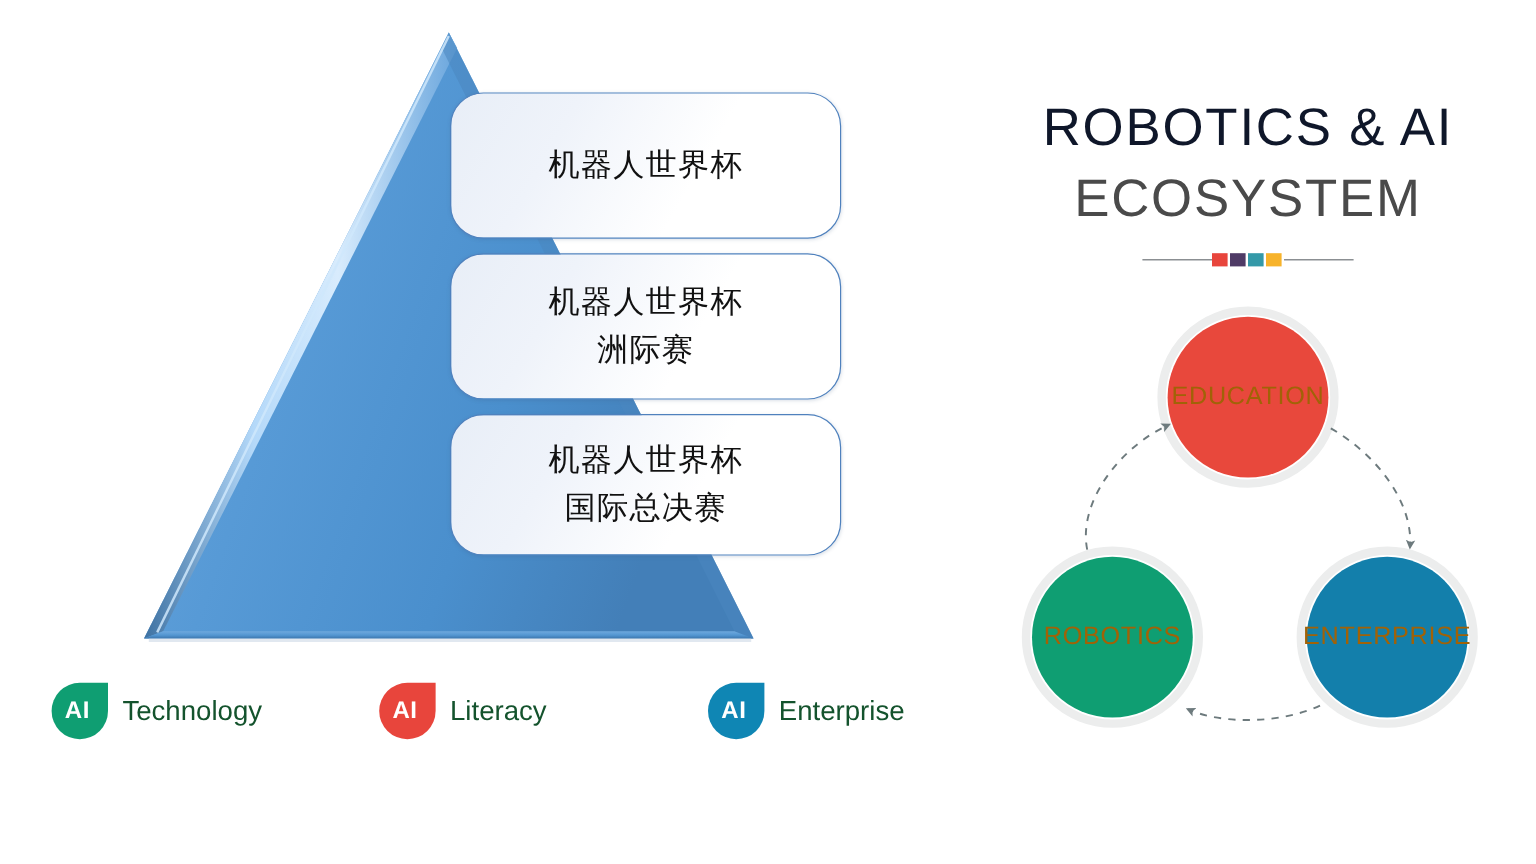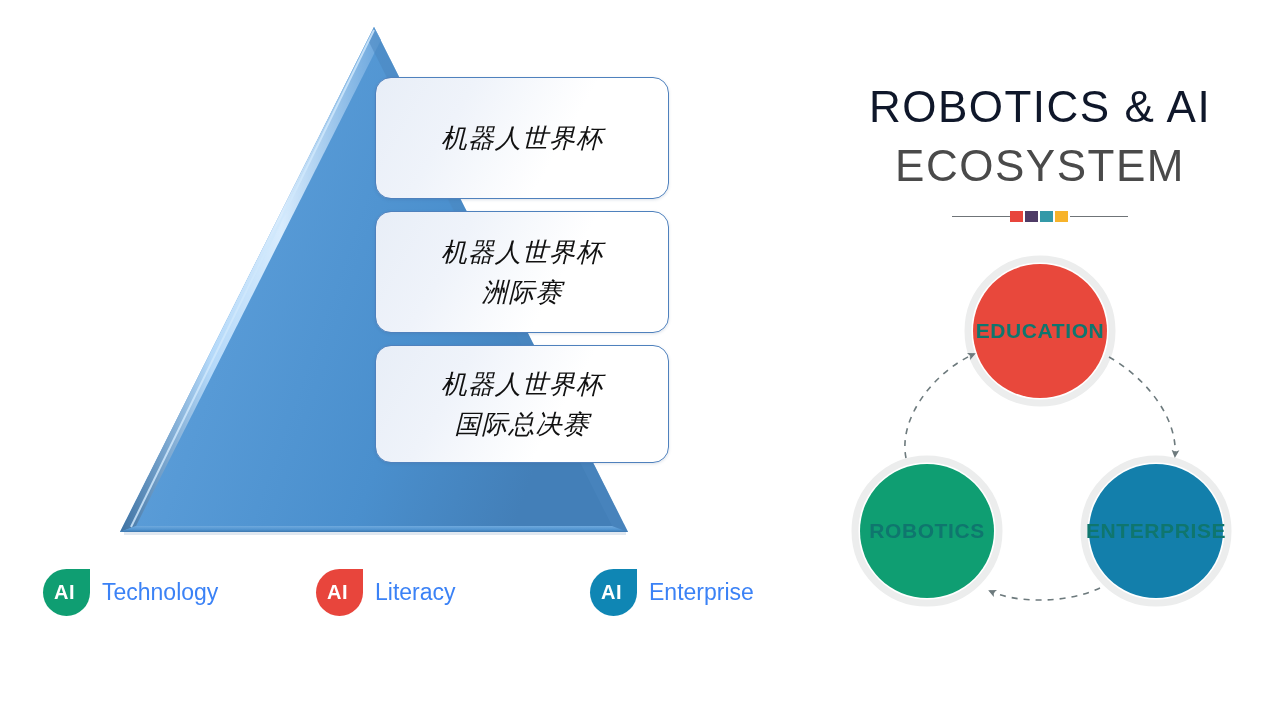--- a/index.html
+++ b/index.html
@@ -18,31 +18,30 @@
   
   #pyramid-group {
     position: absolute; left: 0; top: 0;
     width: 760px; height: 560px;
   }
   #pyramid-svg { position: absolute; left: 0; top: 0; }
 
   .level-box {
     position: absolute;
     left: 375px;
-    width: 294px;
+    width: 326px;
     border: 1.3px solid #4f81bd;
-    border-radius: 16px;
+    border-radius: 28px;
     background: linear-gradient(120deg, #e8eef7 0%, #eff3fa 28%, #ffffff 62%, #ffffff 100%);
     box-shadow: 0 1px 3px rgba(60,90,130,0.18);
     display: flex;
     flex-direction: column;
     align-items: center;
     justify-content: center;
     box-sizing: border-box;
-    font-style: italic;
   }
   #level-box-0 { top: 77px;  height: 122px; }
   #level-box-1 { top: 211px; height: 122px; }
   #level-box-2 { top: 345px; height: 118px; }
 
   .level-line {
     font-family: "DejaVu Sans", "Liberation Sans", sans-serif;
     font-size: 26px;
     color: #111111;
     letter-spacing: 1px;
@@ -77,21 +76,21 @@
     font-weight: bold;
     letter-spacing: 0.5px;
     line-height: 1;
     position: relative;
     top: -1px;
     left: -2px;
   }
   .legend-label {
     margin-left: 12px;
     font-size: 23px;
-    color: #3b82f6;
+    color: #14532d;
     white-space: nowrap;
   }
 
   
   #title-block {
     position: absolute;
     left: 820px; top: 78px;
     width: 440px;
     text-align: center;
   }
@@ -125,26 +124,25 @@
   
   #cycle {
     position: absolute;
     left: 830px; top: 240px;
     width: 420px; height: 380px;
   }
   #cycle-svg { position: absolute; left: 0; top: 0; }
   .node-label {
     position: absolute;
     transform: translate(-50%, -50%);
-    color: #0f766e;
+    color: #a16207;
     font-size: 21px;
     letter-spacing: 0.6px;
     white-space: nowrap;
     pointer-events: none;
-    font-weight: bold;
   }
 </style>
 </head>
 <body>
 
 <div id="slide">
 
   <div id="pyramid-group">
 
     <svg id="pyramid-svg" width="760" height="560" viewBox="0 0 760 560">

